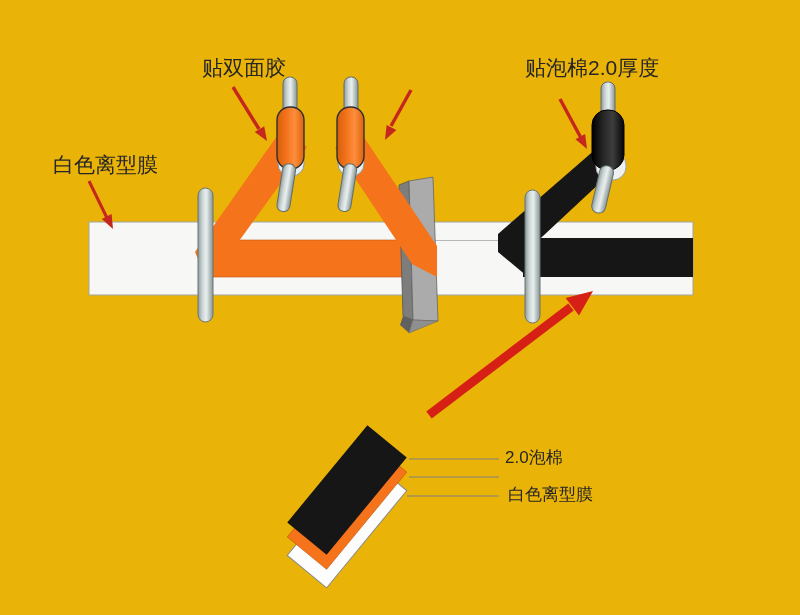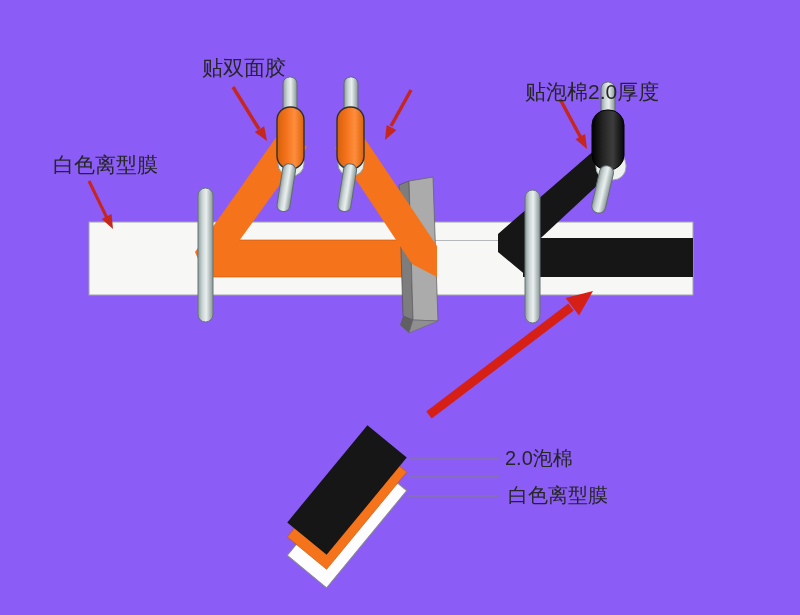--- a/index.html
+++ b/index.html
@@ -1,21 +1,21 @@
 <!DOCTYPE html>
 <html><head>
 <meta charset="utf-8">
 <style>
   html,body{margin:0;padding:0;background:#ffffff;}
-  #stage{position:relative;width:800px;height:615px;background:#8b5cf6;overflow:hidden;
+  #stage{position:relative;width:800px;height:615px;background:#eab308;overflow:hidden;
          font-family:"Liberation Sans","DejaVu Sans",sans-serif;}
   #diagram-svg{position:absolute;left:0;top:0;}
   .lbl{position:absolute;color:#262626;white-space:nowrap;}
   .lbl-lg{font-size:21px;line-height:24px;}
-  .lbl-sm{font-size:20px;line-height:18px;}
+  .lbl-sm{font-size:17px;line-height:18px;}
 </style>
 </head>
 <body>
 
 <div id="stage">
 
   <svg id="diagram-svg" width="800" height="615" viewBox="0 0 800 615">
     <defs>
       <linearGradient id="metal" x1="0" y1="0" x2="1" y2="0">
         <stop offset="0" stop-color="#8f9c9c"></stop>
@@ -117,20 +117,20 @@
     <g stroke="#808080" stroke-width="1">
       <line x1="409" y1="459" x2="499" y2="459"></line>
       <line x1="409" y1="477" x2="499" y2="477"></line>
       <line x1="407" y1="496" x2="499" y2="496"></line>
     </g>
   </svg>
 
   <div class="lbl lbl-lg" style="left:202px;top:56px;">贴双面胶</div>
 
 
-  <div class="lbl lbl-lg" style="left:525px;top:56px;margin-top:24px;">贴泡棉2.0厚度</div>
+  <div class="lbl lbl-lg" style="left:525px;top:56px;">贴泡棉2.0厚度</div>
 
   <div class="lbl lbl-lg" style="left:53px;top:153px;">白色离型膜</div>
 
   <div class="lbl lbl-sm" style="left:505px;top:449px;">2.0泡棉</div>
   <div class="lbl lbl-sm" style="left:508px;top:486px;">白色离型膜</div>
 
 </div>
 
 </body></html>

